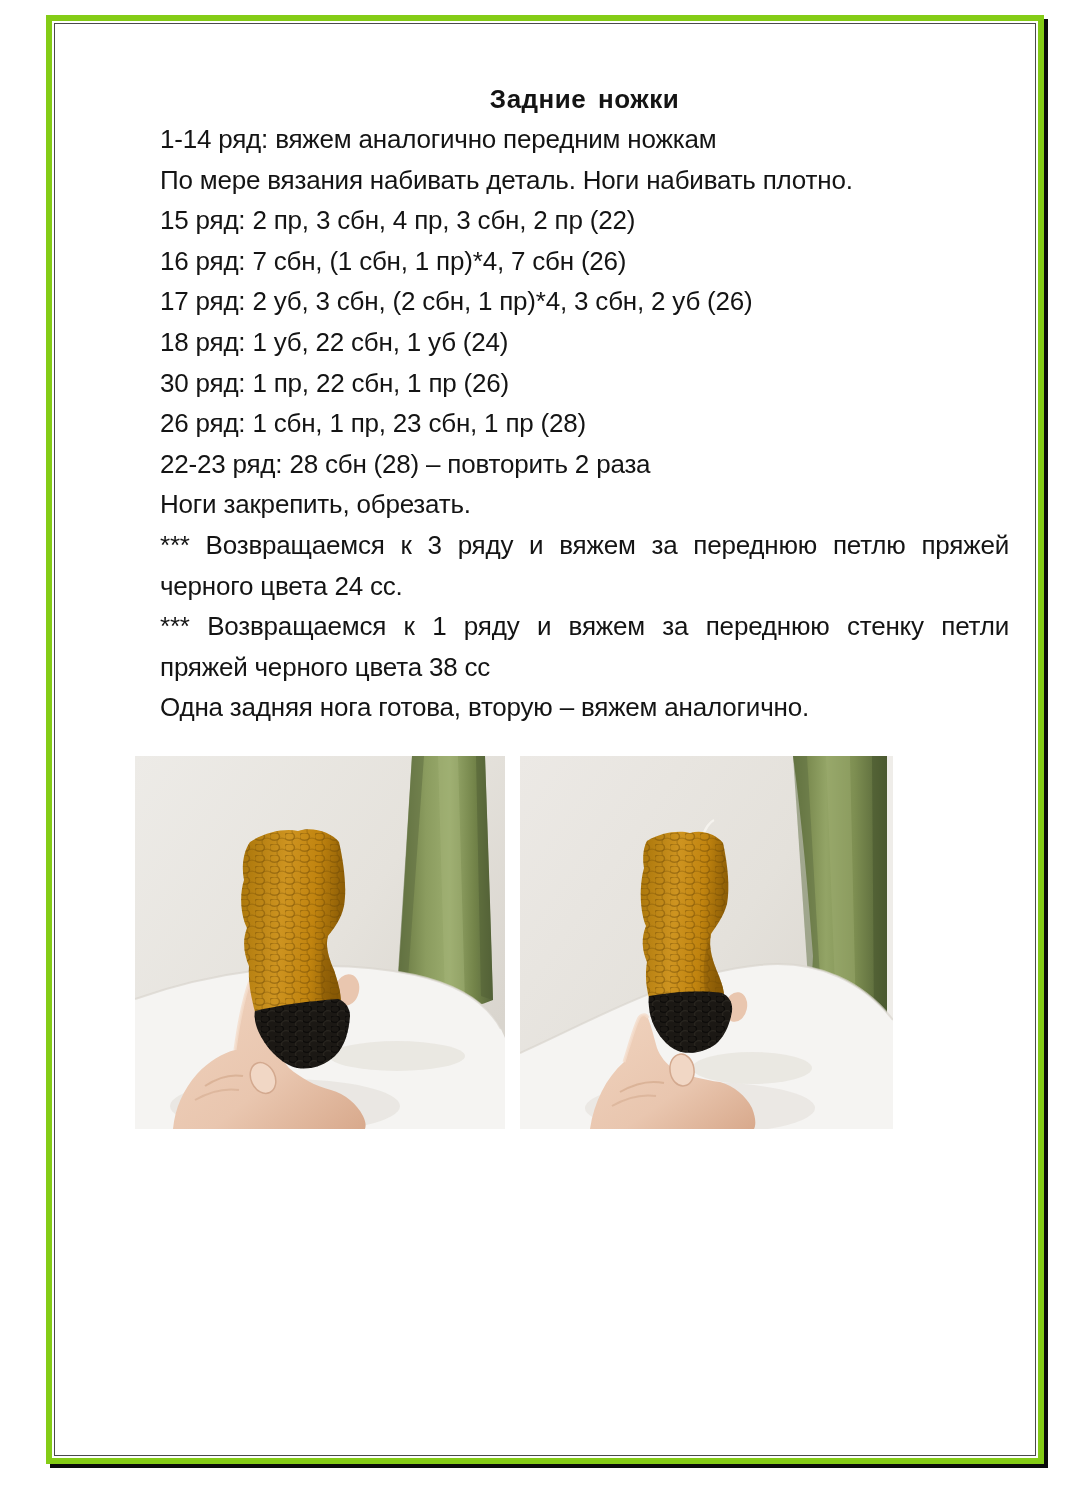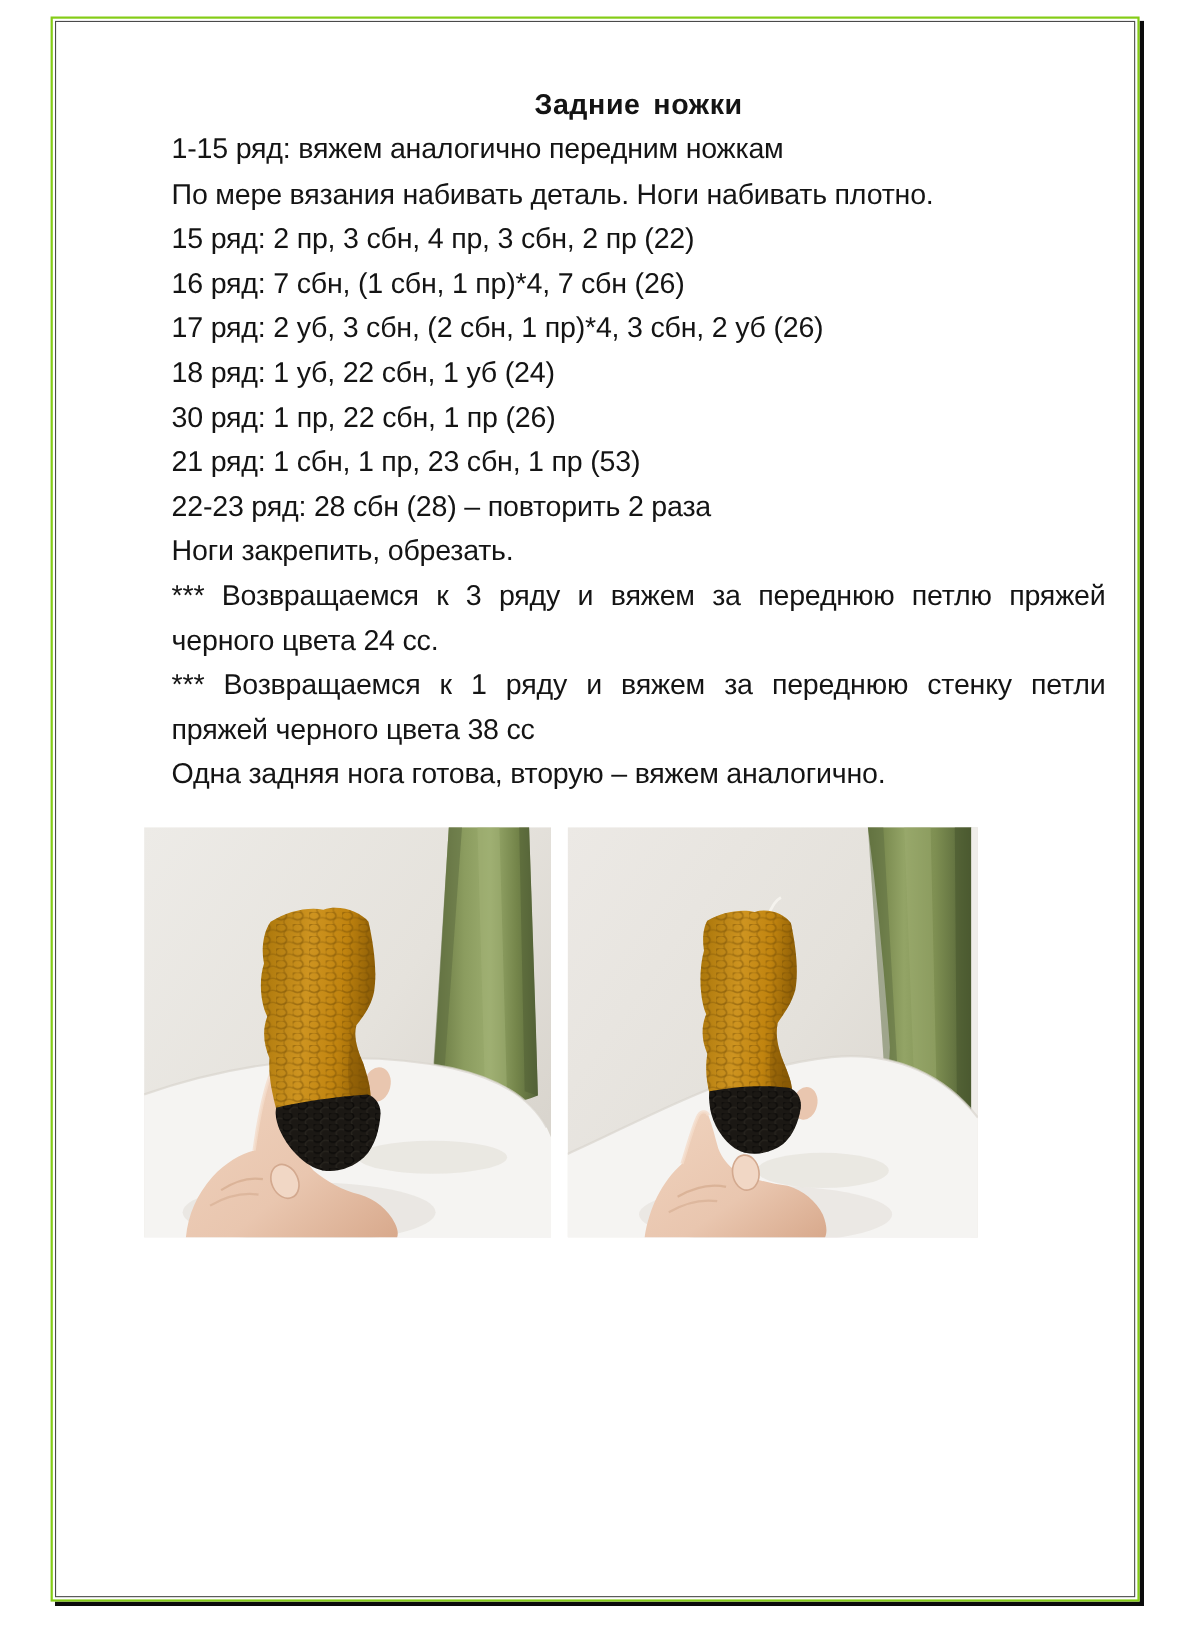--- a/index.html
+++ b/index.html
@@ -1,20 +1,20 @@
 <!DOCTYPE html>
 <html><head>
 <meta charset="utf-8">
 <style>
   html,body{margin:0;padding:0;background:#ffffff;}
   body{width:1080px;height:1485px;position:relative;font-family:"Liberation Sans",sans-serif;overflow:hidden;}
 
   .page{
     position:absolute;left:46px;top:15px;width:986px;height:1437px;
-    background:#ffffff;border:2px solid #84cc16;
+    background:#ffffff;border:6px solid #84cc16;
     box-shadow:4px 4px 0 0 #0b0b0b;
   }
   .page-inner-border{
     position:absolute;inset:2px;border:1px solid #4a4a4a;pointer-events:none;
   }
   .content{
     position:absolute;left:108px;top:58px;width:849px;color:#141414;
   }
   .doc-title{
     text-align:center;font-weight:bold;font-size:26px;line-height:40px;
@@ -35,28 +35,28 @@
   .photo{display:block;}
 </style>
 </head>
 <body>
 
 <div class="page">
   <div class="page-inner-border"></div>
 
   <div class="content">
     <div class="doc-title">Задние ножки</div>
-    <div class="line">1-15 ряд: вяжем аналогично передним ножкам</div>
+    <div class="line">1-14 ряд: вяжем аналогично передним ножкам</div>
     <div class="line">По мере вязания набивать деталь. Ноги набивать плотно.</div>
     <div class="line">15 ряд: 2 пр, 3 сбн, 4 пр, 3 сбн, 2 пр (22)</div>
     <div class="line">16 ряд: 7 сбн, (1 сбн, 1 пр)*4, 7 сбн (26)</div>
     <div class="line">17 ряд: 2 уб, 3 сбн, (2 сбн, 1 пр)*4, 3 сбн, 2 уб (26)</div>
     <div class="line">18 ряд: 1 уб, 22 сбн, 1 уб (24)</div>
     <div class="line">30 ряд: 1 пр, 22 сбн, 1 пр (26)</div>
-    <div class="line">21 ряд: 1 сбн, 1 пр, 23 сбн, 1 пр (53)</div>
+    <div class="line">26 ряд: 1 сбн, 1 пр, 23 сбн, 1 пр (28)</div>
     <div class="line">22-23 ряд: 28 сбн (28) – повторить 2 раза</div>
     <div class="line">Ноги закрепить, обрезать.</div>
     <div class="line stretch">*** Возвращаемся к 3 ряду и вяжем за переднюю петлю пряжей</div>
     <div class="line">черного цвета 24 сс.</div>
     <div class="line stretch">*** Возвращаемся к 1 ряду и вяжем за переднюю стенку петли</div>
     <div class="line">пряжей черного цвета 38 сс</div>
     <div class="line center">Одна задняя нога готова, вторую – вяжем аналогично.</div>
   </div>
 
   <div class="photos">

